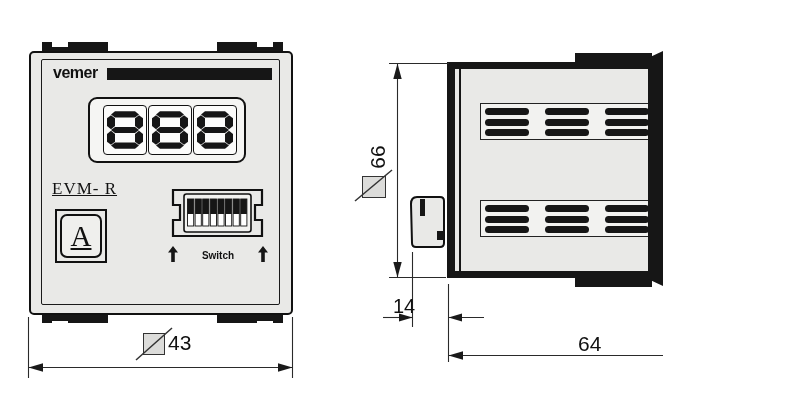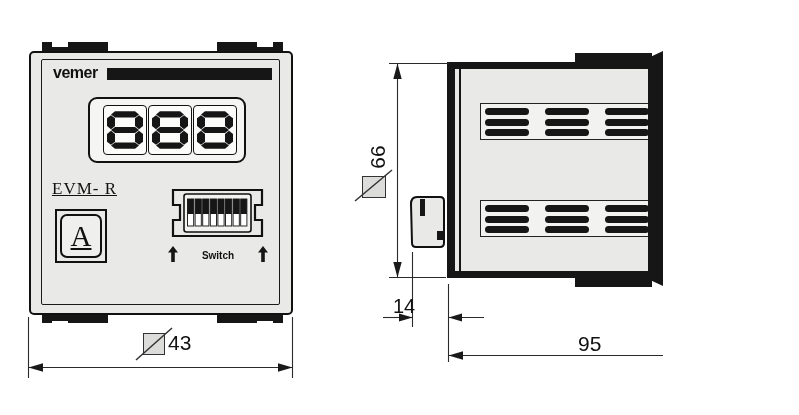--- a/index.html
+++ b/index.html
@@ -223,16 +223,16 @@
     <line x1="717.5" y1="304" x2="717.5" y2="339"></line>
     <line x1="692" y1="331.5" x2="717.5" y2="331.5"></line>
     <polygon points="717.5,331.5 704.5,327.4 704.5,335.6"></polygon>
     <line x1="736.5" y1="331.5" x2="763" y2="331.5"></line>
     <polygon points="736.5,331.5 749.5,327.4 749.5,335.6"></polygon>
   </svg>
 
   <div class="dimtext" style="left:168px;top:331px;font-size:21px;">43</div>
   <div class="dimtext" style="left:360px;top:146px;width:34px;height:22px;text-align:center;font-size:21px;transform:rotate(-90deg);">66</div>
   <div class="dimtext" style="left:393px;top:295px;font-size:20px;">14</div>
-  <div class="dimtext" style="left:578px;top:332px;font-size:21px;">95</div>
+  <div class="dimtext" style="left:578px;top:332px;font-size:21px;">64</div>
   <div class="dimtext" style="left:719px;top:308px;font-size:20px;">5</div>
 
 </div>
 
 </body></html>

